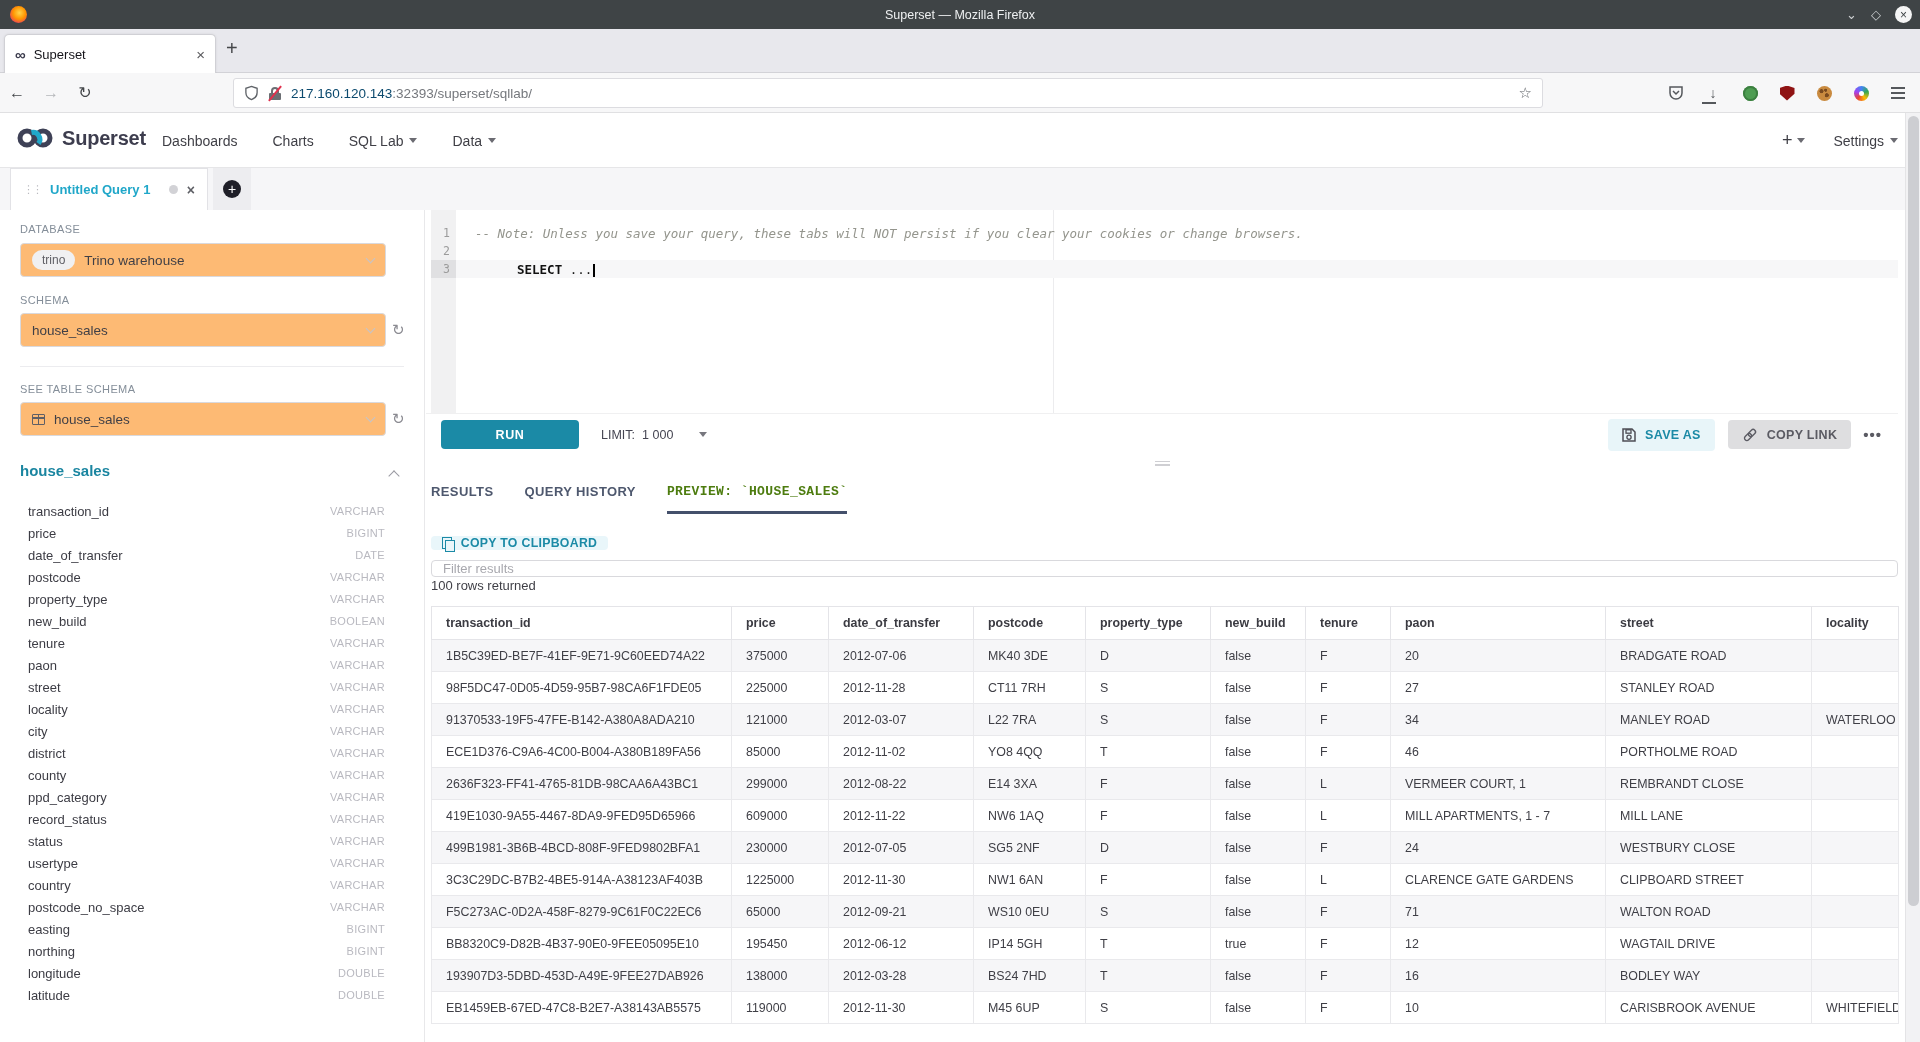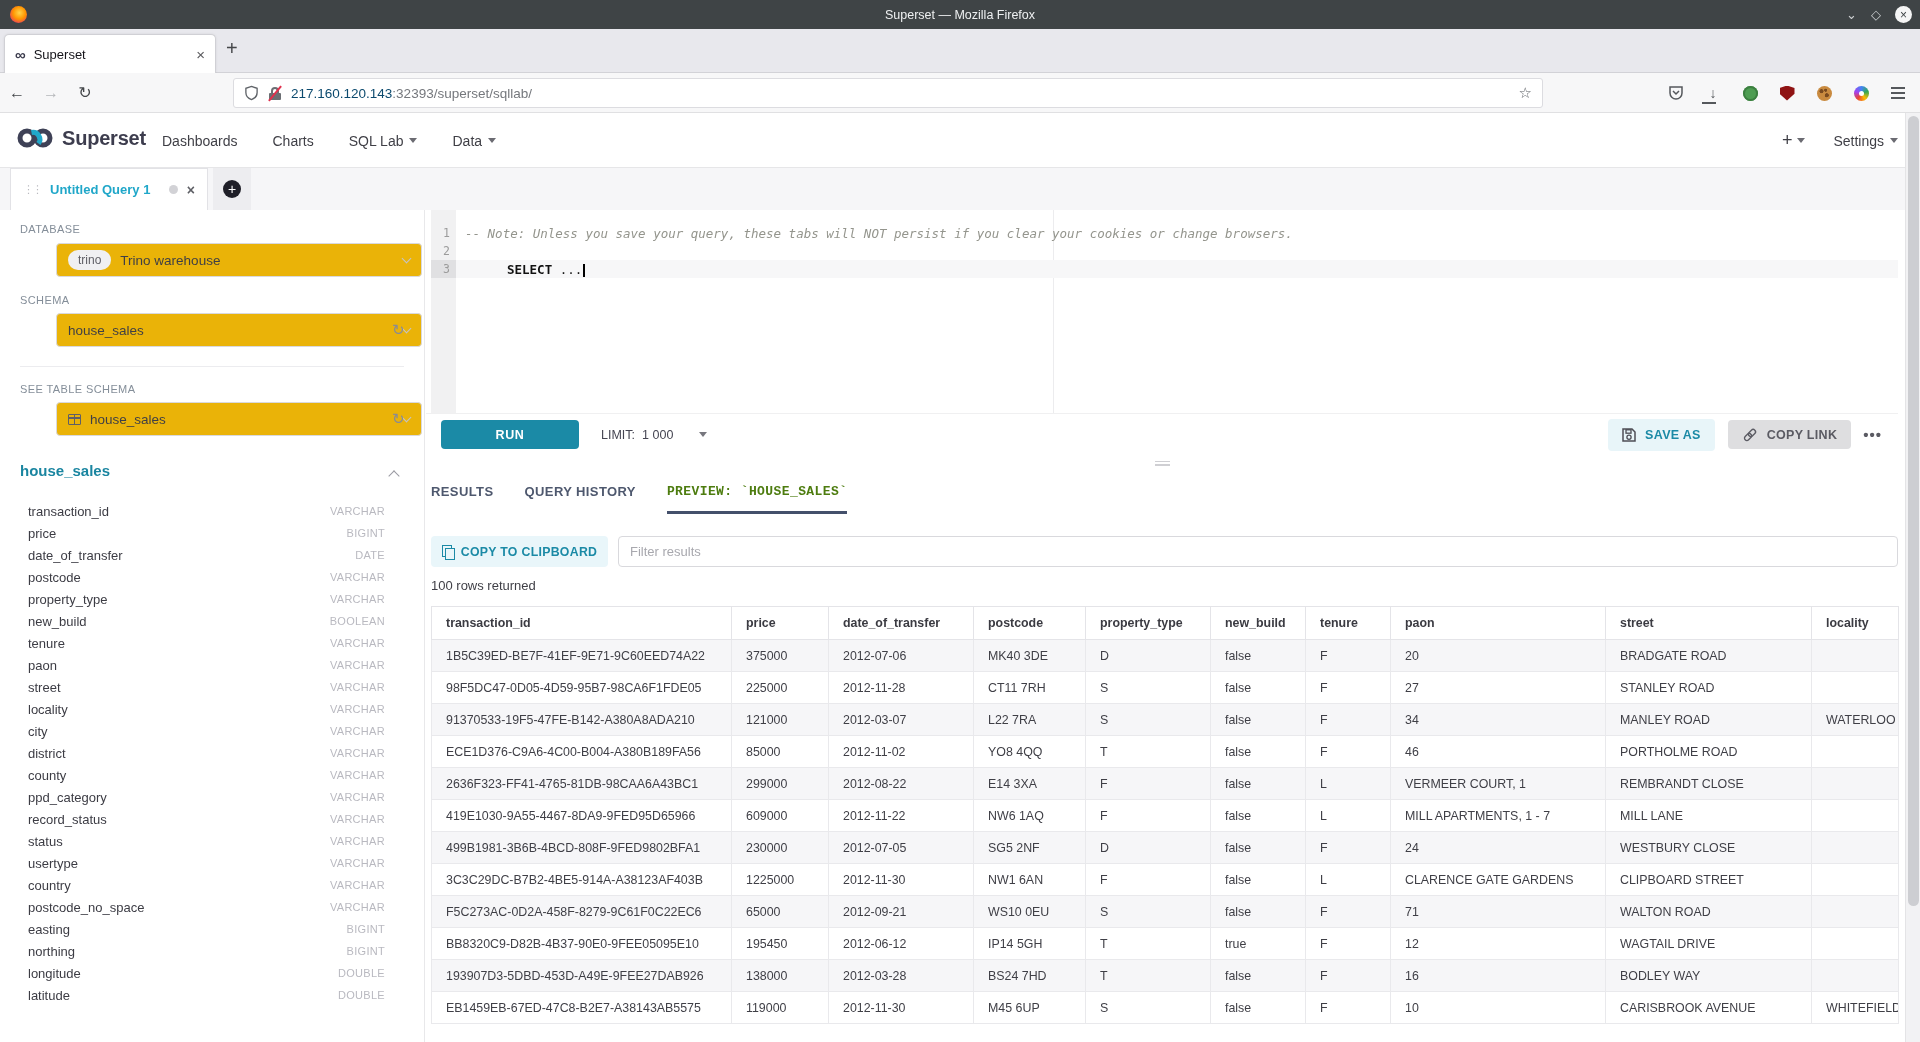--- a/index.html
+++ b/index.html
@@ -82,21 +82,21 @@
   .qtab-close { color:#5f6066; font-size:14px; font-weight:bold; }
   .qtab-stub { position:absolute; left:213px; top:0; width:38px; height:42px; background:#ededf0;
                display:flex; align-items:center; justify-content:center; }
   .addtab { width:18px; height:18px; border-radius:50%; background:#1f1f28; color:#fff; font-size:14px;
             display:flex; align-items:center; justify-content:center; line-height:1; }
 
   
   .sidebar { left:0; top:210px; width:425px; height:832px; background:#fff; border-right:1px solid #e8e8ea; }
   .sb-label { position:absolute; left:20px; font-size:11px; letter-spacing:.4px; color:#848e99; }
   .sb-select { position:absolute; left:20px; width:366px; height:34px; border:1px solid #d9d9dd; border-radius:4px;
-               background:#eab308; display:flex; align-items:center; padding:0 11px; gap:9px;margin-left:36px; }
+               background:#fdba74; display:flex; align-items:center; padding:0 11px; gap:9px; }
   .sb-select .chev { margin-left:auto; width:7px; height:7px; border-right:1.6px solid #c4c4ca;
                      border-bottom:1.6px solid #c4c4ca; transform:rotate(45deg); margin-top:-4px; }
   .pill { background:#f0f0f2; border-radius:10px; padding:3px 10px; font-size:12px; color:#5f5f66; }
   .sel-text { font-size:13.5px; color:#3f3f46; }
   .refresh { position:absolute; left:392px; font-size:15px; color:#8b8b92; line-height:1; }
   .sb-divider { position:absolute; left:20px; right:20px; border-top:1px solid #ececef; }
   .tbl-ico { display:inline-block; width:13px; height:11px; border:1.5px solid #5f5f66; border-radius:1px; position:relative; }
   .tbl-ico::before { content:""; position:absolute; left:0; right:0; top:2.5px; height:1.5px; background:#5f5f66; }
   .tbl-ico::after { content:""; position:absolute; top:0; bottom:0; left:4.5px; width:1.5px; background:#5f5f66; }
   .sb-heading { position:absolute; left:20px; font-size:15px; font-weight:bold; color:#1a85a0; }
@@ -108,21 +108,21 @@
   .col-type { font-size:11px; color:#b9b9c0; letter-spacing:.3px; }
 
   
   .editor { left:426px; top:210px; width:1472px; height:203px; background:#fff; }
   .gutter-bg { position:absolute; left:5px; top:0; width:25px; height:203px; background:#f1f1f2; }
   .print-margin { position:absolute; left:627px; top:0; height:203px; border-left:1px solid #ececee; }
   .ed-lines { position:absolute; left:5px; top:14px; right:0; font-family:"DejaVu Sans Mono",monospace; font-size:12.5px; }
   .ed-line { height:18px; display:flex; align-items:center; }
   .ed-num { width:25px; text-align:right; padding-right:6px; font-size:11.5px; color:#9b9b9b; align-self:stretch;
             display:flex; align-items:center; justify-content:flex-end; }
-  .ed-code { padding-left:9px; color:#1a1a1a; white-space:pre; }
+  .ed-code { padding-left:19px; color:#1a1a1a; white-space:pre; }
   .ed-line.active .ed-num { background:#e0e0e2; }
   .ed-line.active { background:#f7f7f8; }
   .comment { color:#94958d; font-style:italic; }
   .kw { font-weight:bold; color:#111;margin-left:42px; }
   .cursor { display:inline-block; width:1.5px; height:13px; background:#000; vertical-align:middle; margin-left:1px; }
 
   
   .qtoolbar { left:426px; top:413px; width:1472px; height:42px; border-top:1px solid #f0f0f1;
               display:flex; align-items:center; padding:0 10px 0 15px; }
   .run-btn { width:138px; height:29px; background:#1b8aa6; border-radius:4px; color:#fff; font-size:12.5px;
@@ -143,21 +143,21 @@
   .grip { display:flex; flex-direction:column; gap:2px; }
   .grip i { display:block; width:15px; height:1.5px; background:#cfcfd3; }
 
   
   .rtabs { left:431px; top:471px; width:1467px; height:43px; display:flex; align-items:flex-end; gap:31px; }
   .rtab { font-size:13px; font-weight:bold; letter-spacing:.4px; color:#4e586e; padding-bottom:12px;
           border-bottom:3px solid transparent; }
   .rtab.active { color:#4d7c0f; border-bottom-color:#44506b;font-family:Liberation Mono, monospace; }
 
   
-  .actions { left:431px; top:536px; width:1467px; height:31px; display:flex; gap:10px; }
+  .actions { left:431px; top:536px; width:1467px; height:31px; display:flex; gap:10px;flex-direction:column; }
   .copy-btn { width:177px; height:31px; background:#e9f6fa; border-radius:4px; display:flex; align-items:center;
               justify-content:center; gap:8px; }
   .copy-btn span { font-size:12.3px; font-weight:bold; letter-spacing:.3px; color:#1b8aa6; }
   .copy-ico { position:relative; width:11px; height:13px; }
   .copy-ico::before { content:""; position:absolute; left:0; top:0; width:8px; height:10px; border:1.5px solid #1b8aa6; background:#e9f6fa; }
   .copy-ico::after { content:""; position:absolute; left:3px; top:3px; width:8px; height:10px; border:1.5px solid #1b8aa6; background:#e9f6fa; }
   .filter-input { flex:1; height:31px; border:1px solid #d9d9dd; border-radius:4px; padding:0 11px; font-size:13px;
                   font-family:"Liberation Sans",sans-serif; color:#3f3f46; outline:none; }
   .filter-input::placeholder { color:#a8a8ae; }
 

